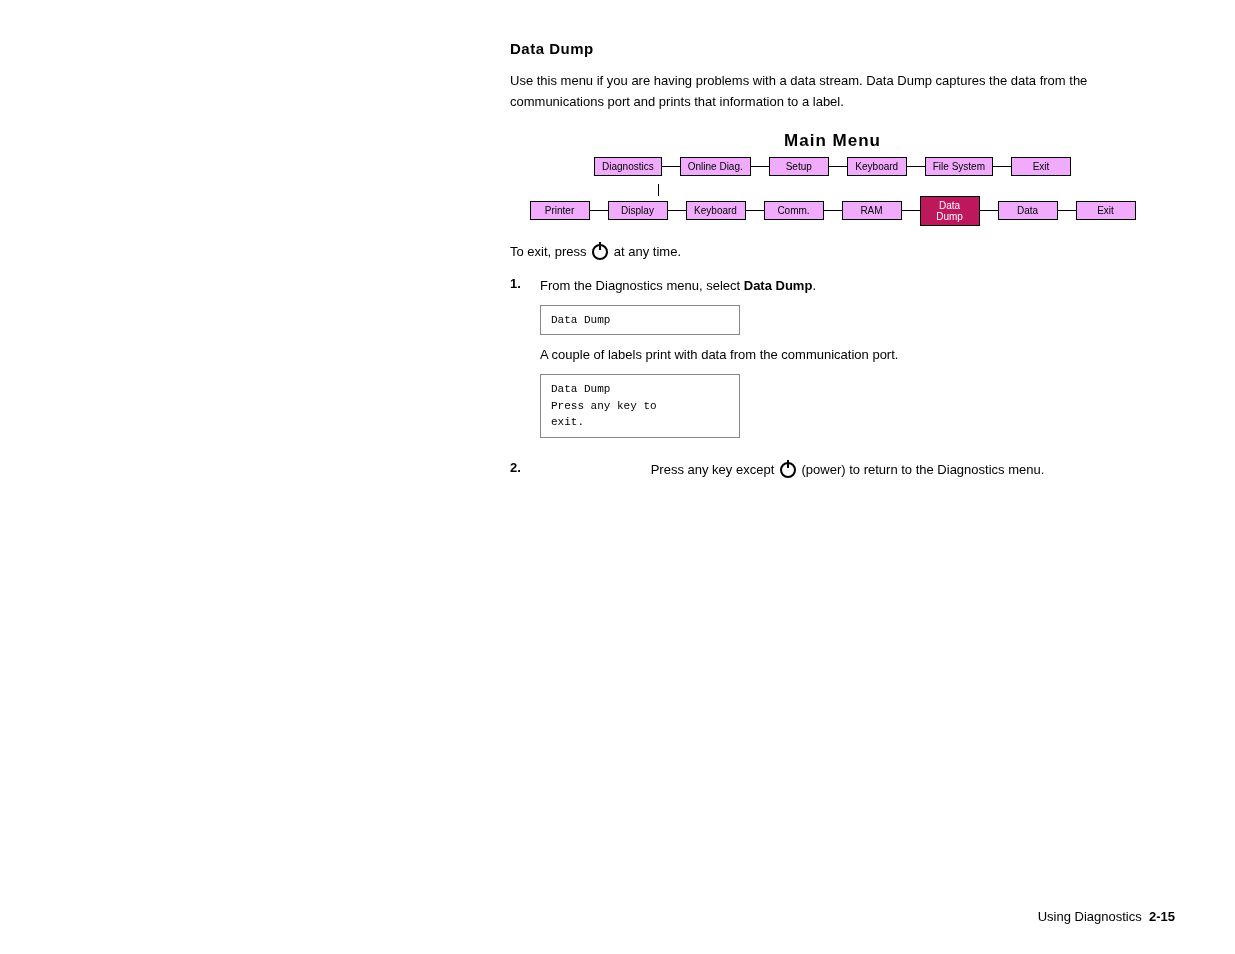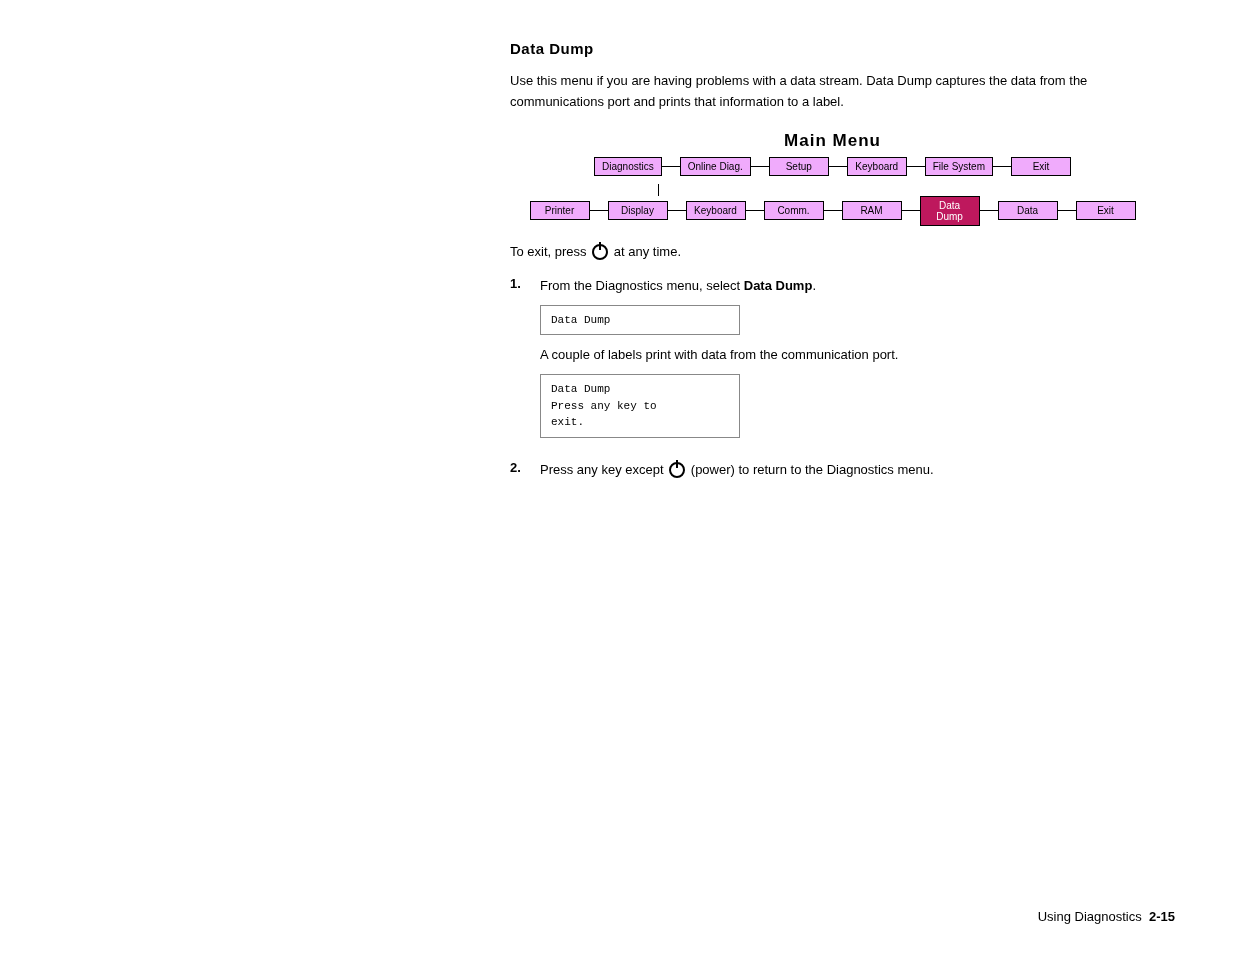--- a/index.html
+++ b/index.html
@@ -143,20 +143,21 @@
       font-size: 11px;
       background: #fff;
       display: inline-block;
       min-width: 200px;
       margin-bottom: 10px;
       line-height: 1.5;
     }
 
     .step2-text {
       line-height: 1.6;
+      text-align: center;
     }
 
     
     .page-footer {
       position: absolute;
       bottom: 30px;
       right: 60px;
       font-family: Arial, Helvetica, sans-serif;
       font-size: 13px;
       color: #000;

